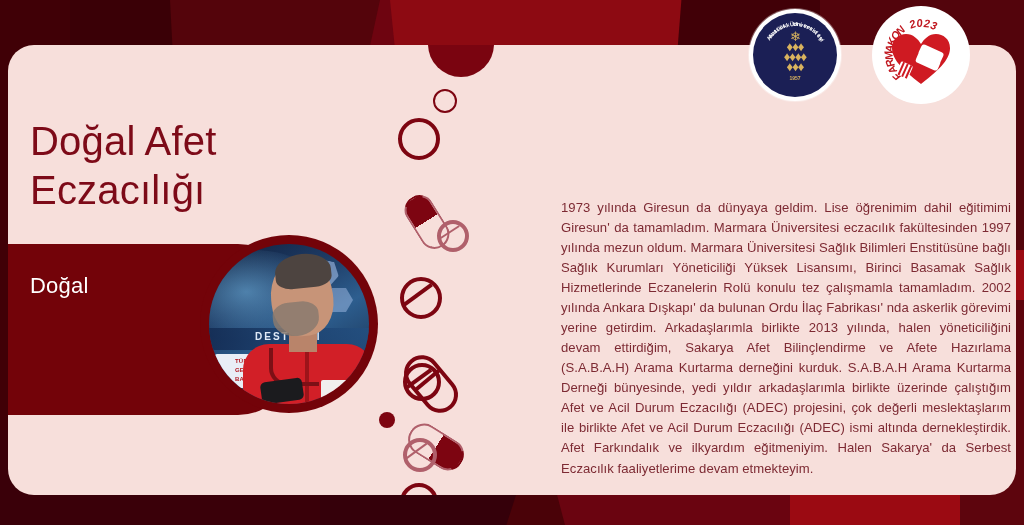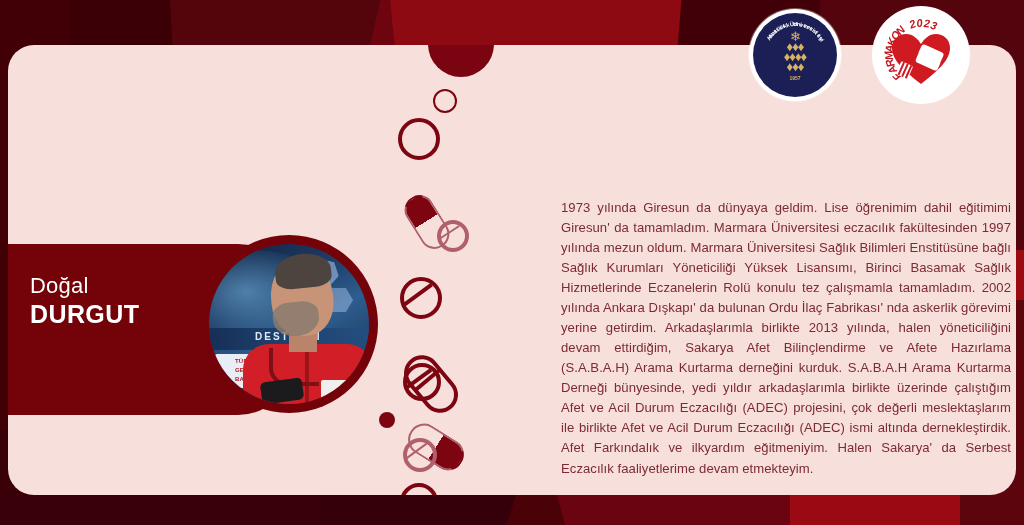--- a/index.html
+++ b/index.html
@@ -209,24 +209,27 @@
     <div class="shard s8"></div>
     <div class="shard s9"></div>
     <div class="shard s10"></div>
     <div class="shard s11"></div>
   </div>
 
   <div class="card">
 
     <div class="bump"></div>
 
+    <div class="title">
+      <span>Doğal Afet</span>
+      <span class="l2">Eczacılığı</span>
+    </div>
 
     <div class="band"></div>
     <div class="band-name">Doğal</div>
-    <div class="band-surname">DURGUT</div>
 
     <div class="photo-ring"></div>
     <div class="photo">
       <div class="glow"></div>
       <div class="hexa"></div>
       <div class="hexb"></div>
       <div class="banner">
         <span>DESTEKÇİ</span>
       </div>
       <div class="plaque">

